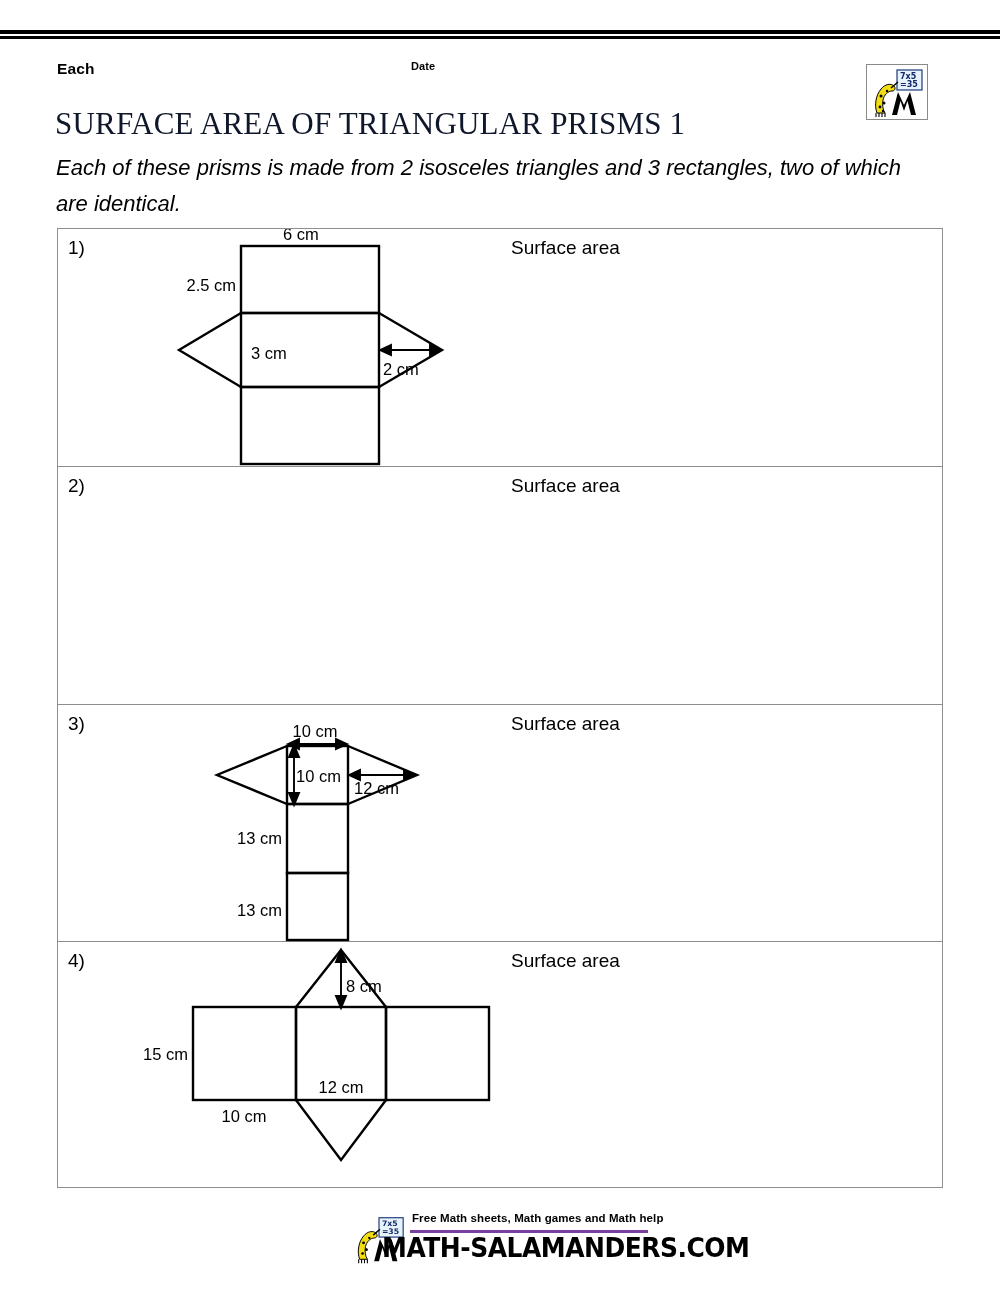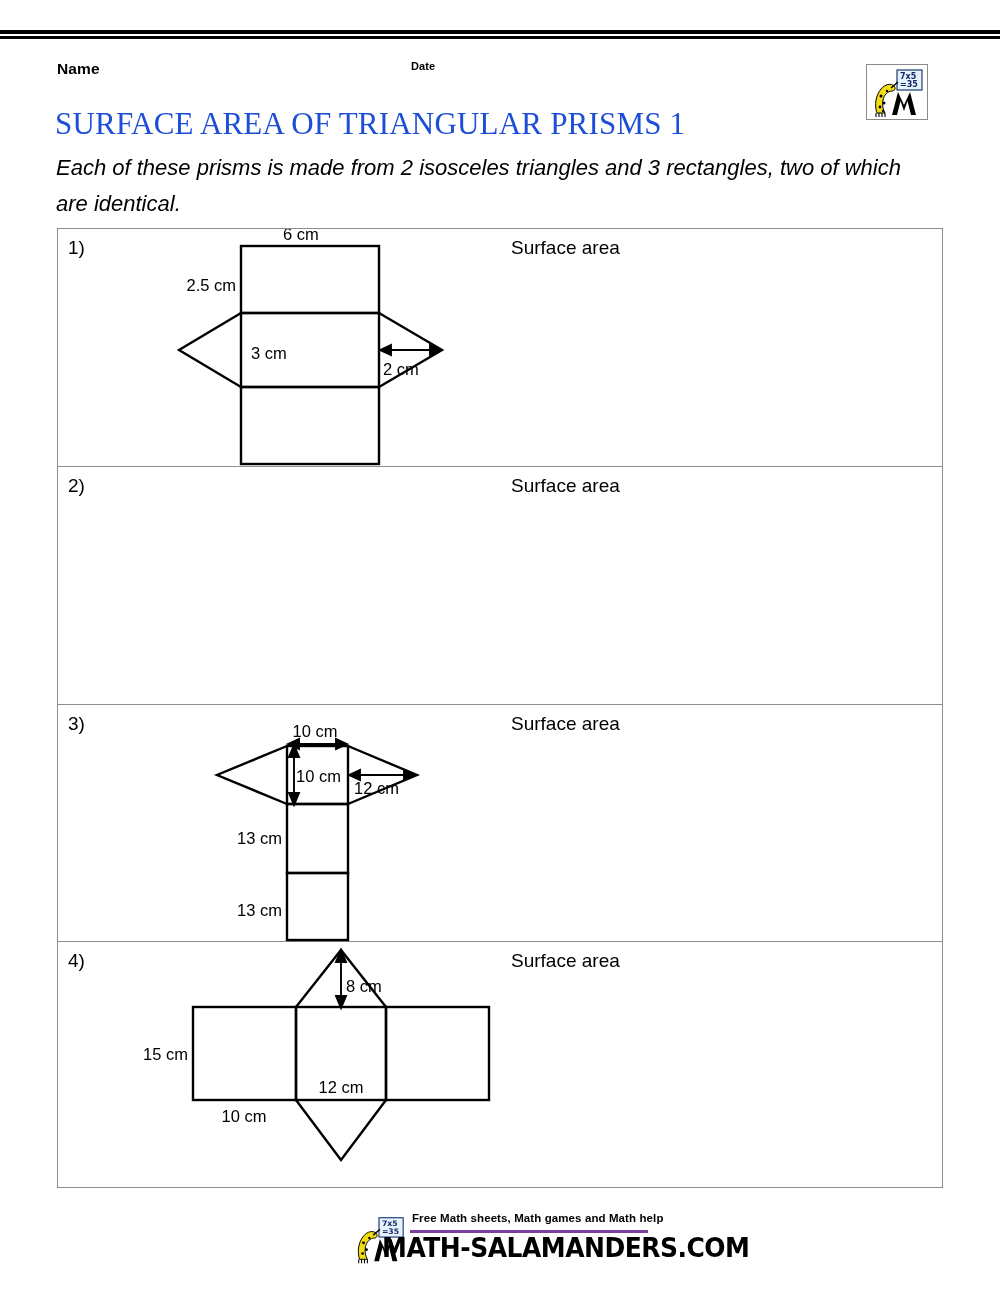--- a/index.html
+++ b/index.html
@@ -39,21 +39,21 @@
     font-size: 15.5px; font-weight: 600; letter-spacing: .1px;
   }
   .date-label {
     position: absolute; left: 411px; top: 60px;
     font-size: 11px; font-weight: 700; letter-spacing: .1px;
   }
   .worksheet-title {
     position: absolute; left: 55px; top: 106px;
     font-family: "Liberation Serif", serif;
     font-size: 31px;
-    color: #1d4ed8;
+    color: #0f172a;
     letter-spacing: .2px;
     white-space: nowrap;
   }
   .intro-text {
     position: absolute; left: 56px; top: 150px;
     width: 850px;
     font-size: 22px;
     font-style: italic;
     line-height: 1.65;
   }
@@ -129,21 +129,21 @@
 </style>
 </head>
 <body>
 
 <div class="top-rule">
   <div class="bar-thick"></div>
   <div class="bar-gap"></div>
   <div class="bar-thin"></div>
 </div>
 
-<div class="name-label">Name</div>
+<div class="name-label">Each</div>
 <div class="date-label">Date</div>
 <div class="worksheet-title">SURFACE AREA OF TRIANGULAR PRISMS 1</div>
 <div class="intro-text">Each of these prisms is made from 2 isosceles triangles and 3 rectangles, two of which are identical.</div>
 
 <div class="logo-box">
   <svg width="60" height="54" viewBox="0 0 60 54">
     <rect x="0" y="0" width="60" height="54" fill="#ffffff"></rect>
 
     <rect x="30" y="5" width="25" height="20" fill="#e8f2fb" stroke="#1a3a7a" stroke-width="1.2"></rect>
     <text x="33" y="14" font-family="DejaVu Sans, sans-serif" font-size="8" font-weight="bold" fill="#102a6b">7x5</text>

